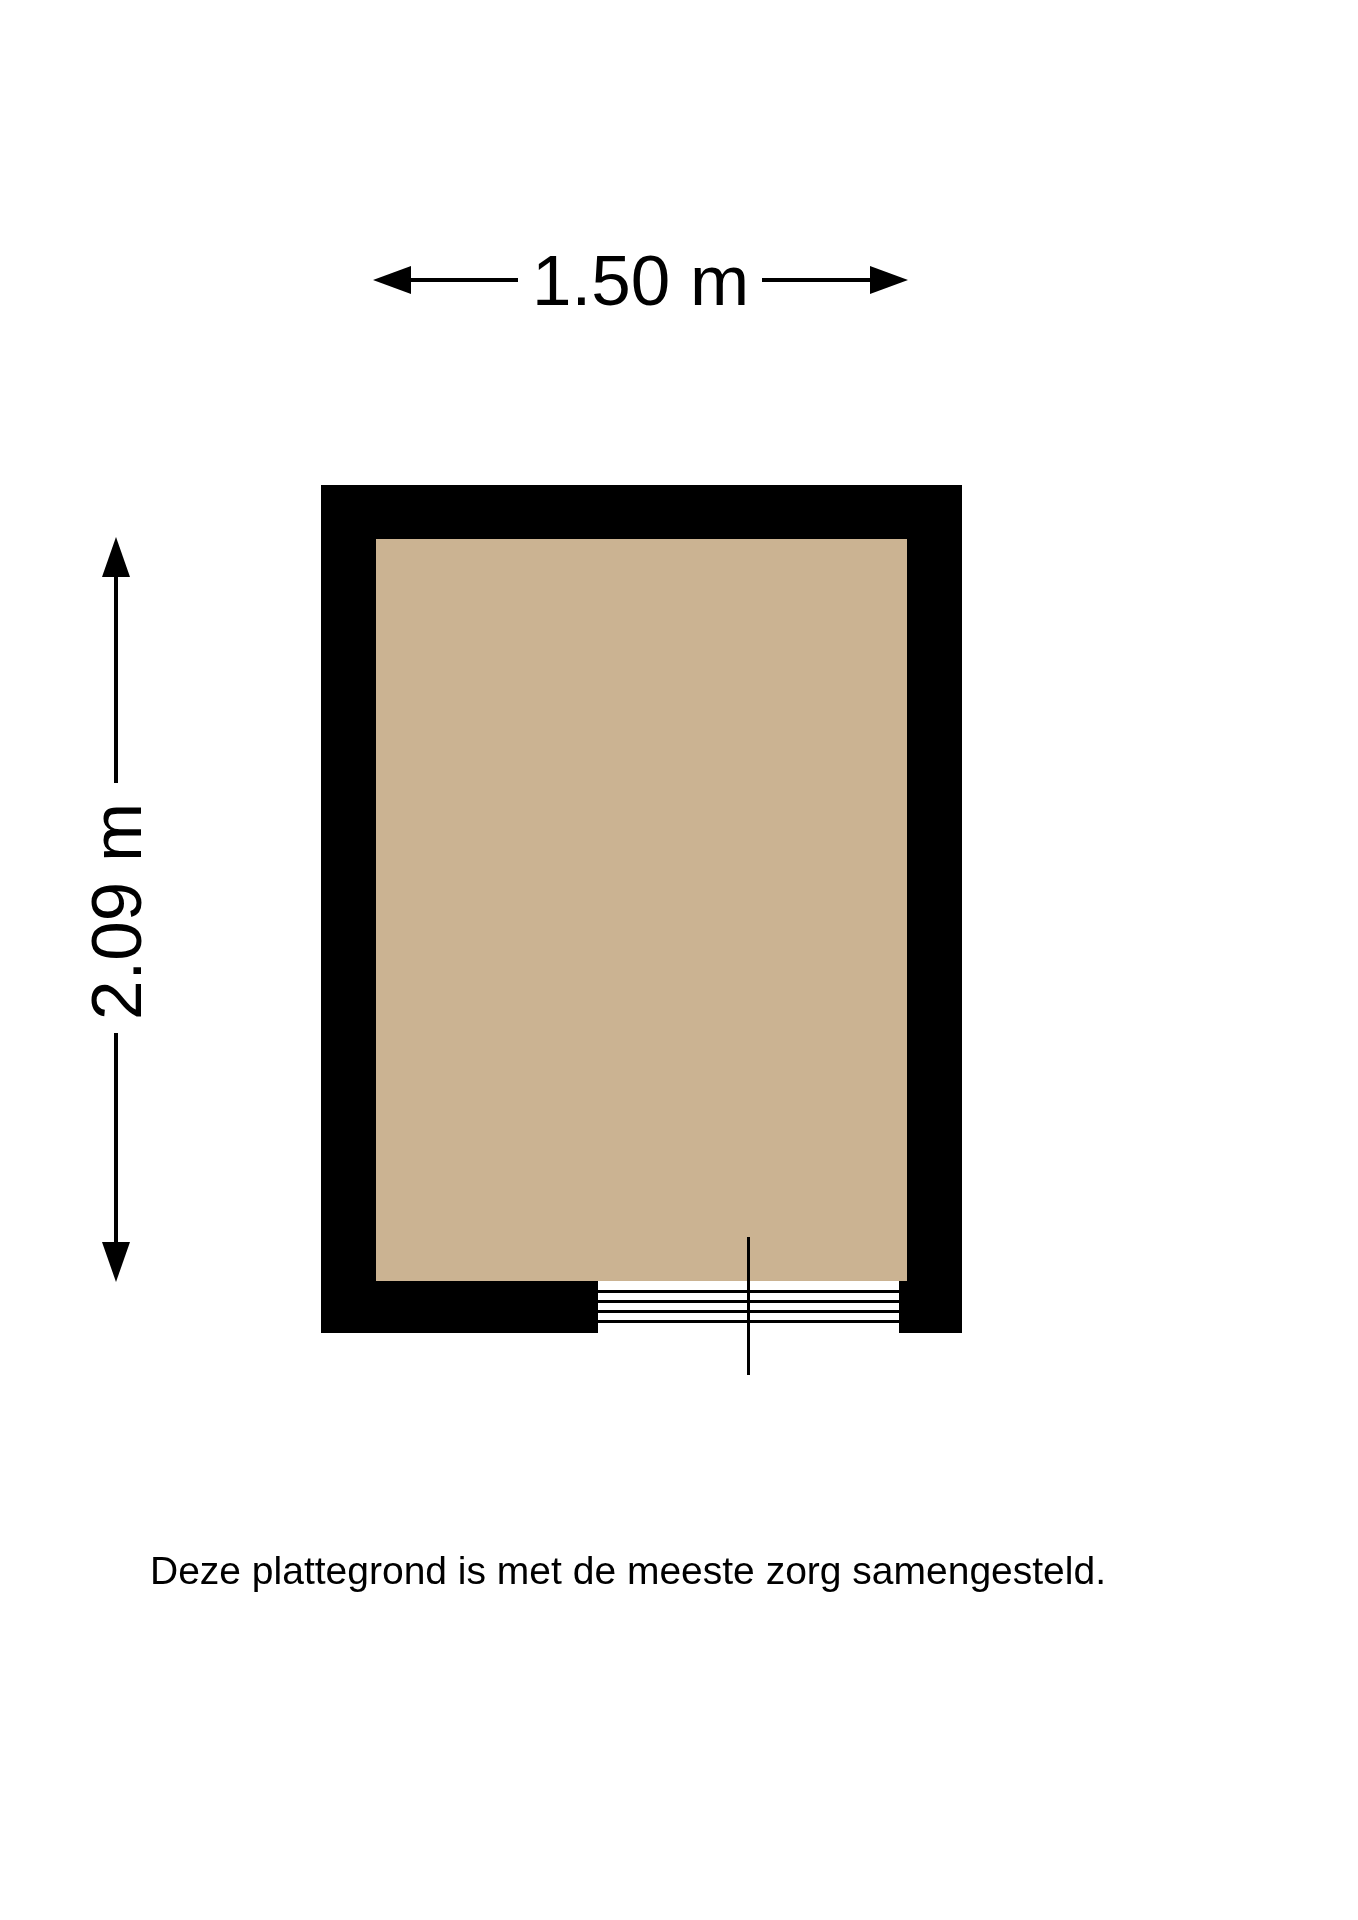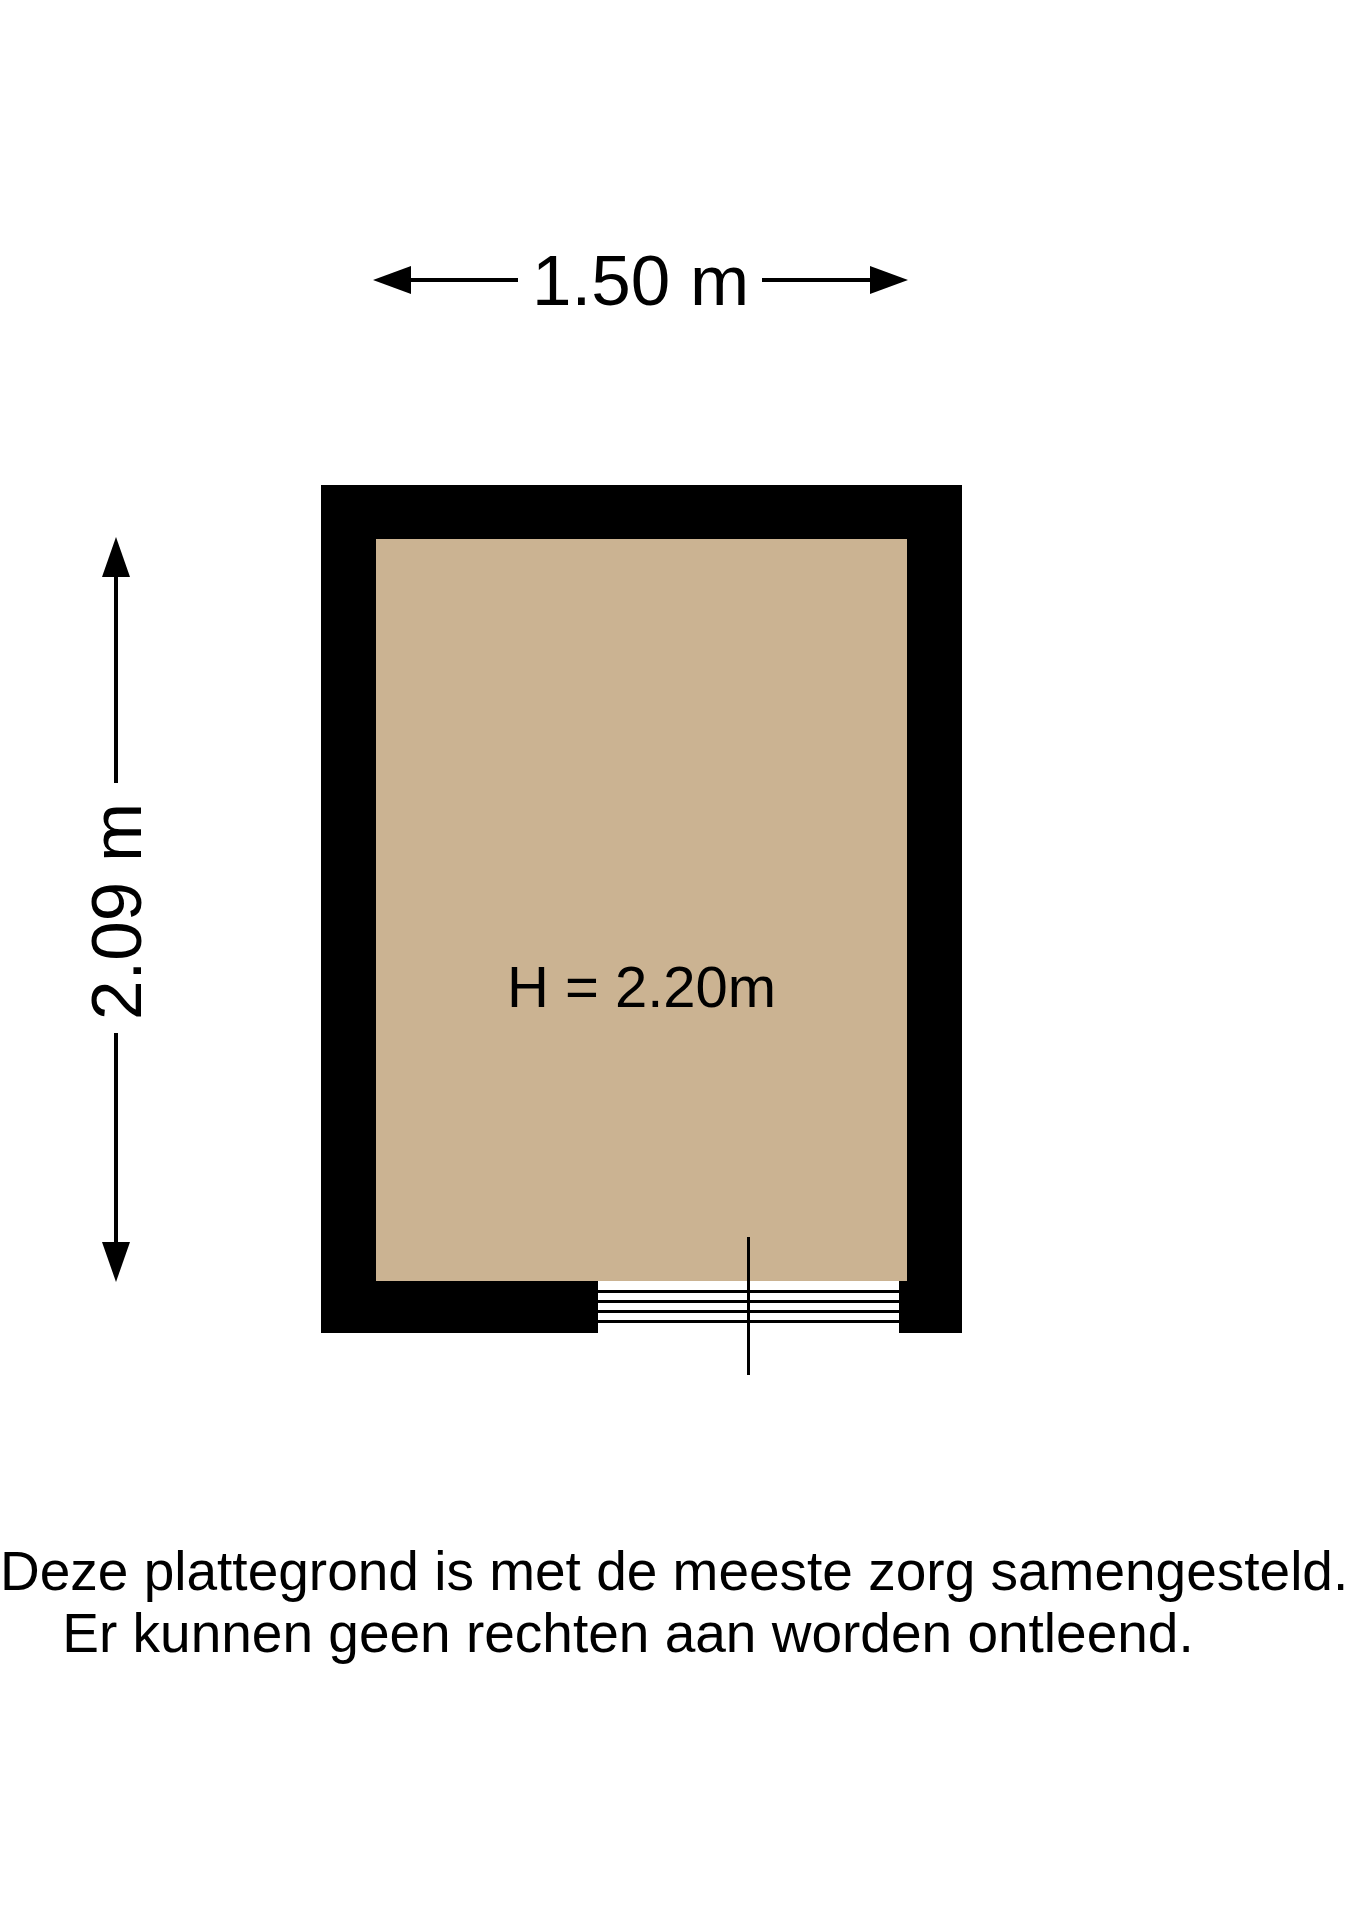--- a/index.html
+++ b/index.html
@@ -74,21 +74,21 @@
   }
   .room-height-label {
     position: absolute;
     left: 376px; top: 958px; width: 531px; height: 58px;
     font-size: 58px; line-height: 58px; text-align: center; white-space: nowrap;
   }
 
   .disclaimer {
     position: absolute;
     left: 0; top: 1540px; width: 1256px;
-    font-size: 55px; line-height: 62px; text-align: center; white-space: nowrap;
+    font-size: 39px; line-height: 62px; text-align: center; white-space: nowrap;
   }
 </style>
 </head>
 <body>
 
 <div id="canvas">
 
   <div>
     <div class="arrowhead head-left abs" style="left:373px; top:266px;"></div>
     <div class="dim-line-h" style="left:408px; top:278px; width:110px;"></div>
@@ -108,20 +108,18 @@
   <div class="walls"></div>
   <div class="floor"></div>
 
   <div class="door-opening"></div>
   <div class="threshold-line" style="top:1290px;"></div>
   <div class="threshold-line" style="top:1300px;"></div>
   <div class="threshold-line" style="top:1310px;"></div>
   <div class="threshold-line" style="top:1320px;"></div>
   <div class="door-line"></div>
 
-  <div class="room-height-label">H = 2.20m</div>
 
   <div class="disclaimer">
     <div>Deze plattegrond is met de meeste zorg samengesteld.</div>
-    <div>Er kunnen geen rechten aan worden ontleend.</div>
   </div>
 
 </div>
 
 </body></html>

